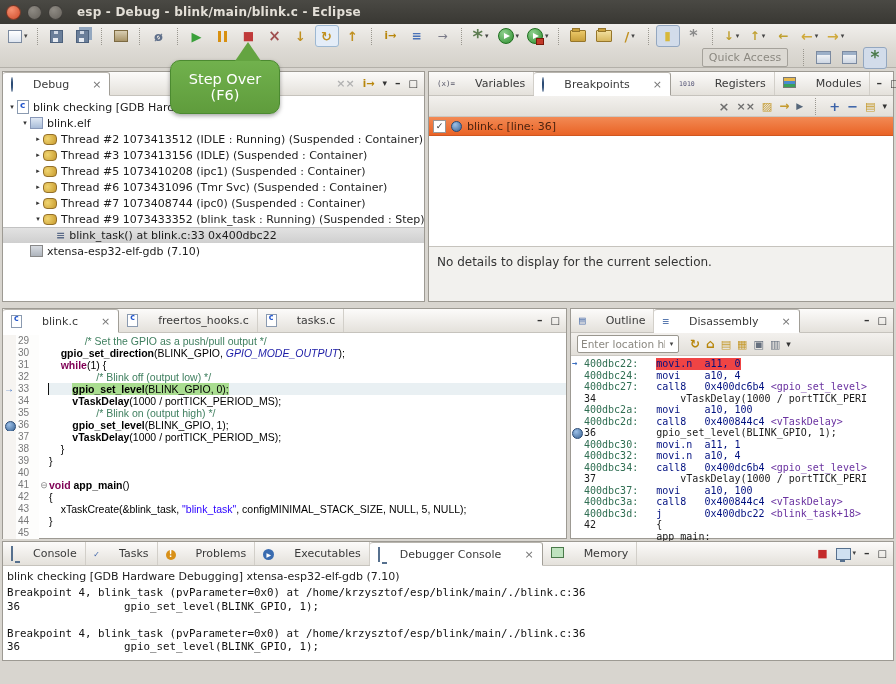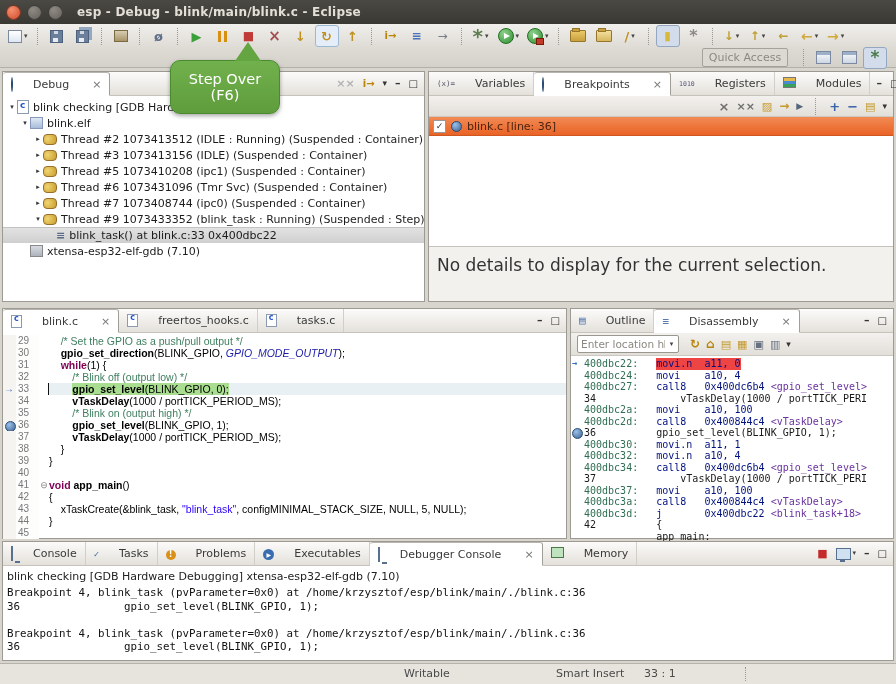--- a/index.html
+++ b/index.html
@@ -71,32 +71,32 @@
   .i-frame{color:#5a6a88;font-weight:bold;font-size:11px;line-height:1;}
   
   #bp-toolbar{height:20px;background:linear-gradient(#f3f1ee,#e2dfd9);border-bottom:1px solid #cbc8c2;
     display:flex;align-items:center;justify-content:flex-end;gap:7px;padding-right:6px;}
   .bprow{height:18px;background:linear-gradient(#f28a54,#e96326);border-bottom:1px solid #cf5620;
     display:flex;align-items:center;gap:5px;padding:0 4px;color:#4d2410;font-size:11px;}
   .i-check{width:11px;height:11px;background:#fff;border:1px solid #999;font-size:9px;color:#333;
     display:inline-flex;align-items:center;justify-content:center;line-height:1;}
   .i-bp{width:9px;height:9px;border-radius:50%;background:radial-gradient(circle at 35% 30%,#9cc0e8,#3a6494);border:1px solid #2a4a74;}
   #bp-details{position:absolute;left:0;right:0;bottom:0;height:55px;background:#f2f1ee;border-top:1px solid #c6c3bd;
-    font-size:17px;color:#333;padding:8px;box-sizing:border-box;}
+    font-size:12px;color:#333;padding:8px;box-sizing:border-box;}
   
   .cline{display:flex;height:12px;line-height:12px;font-family:Liberation Sans, sans-serif;
     font-size:10.5px;white-space:pre;}
   .lruler{width:13px;flex:none;position:relative;background:#f6f4f1;}
   .lnum{width:21px;flex:none;color:#787878;font-size:10px;padding-left:2px;background:#fdfdfc;}
   .lfold{width:10px;flex:none;color:#888;font-size:9px;text-align:center;}
   .lcode{flex:1;position:relative;}
   .cline.cur .lcode{background:#e9f0f3;}
   .iphl{background:#a9dd90;}
   .caret{border-left:1px solid #111;margin-left:-1px;}
-  .sp{color:#000;} .scm{color:#3f7f5f;} .skw{color:#7f0055;font-weight:bold;} .sfn{font-weight:bold;color:#000;}
+  .sp{color:#000;} .scm{color:#3f7f5f;margin-left:24px;} .skw{color:#7f0055;font-weight:bold;} .sfn{font-weight:bold;color:#000;}
   .smac{color:#1a1aa6;font-style:italic;} .sstr{color:#2a00ff;}
   #rangebar{position:absolute;left:2px;top:2px;width:6px;height:132px;background:#f2a184;border:1px solid #dd8862;border-radius:2px;box-sizing:border-box;}
   .mk-ip{position:absolute;left:1px;top:0px;color:#3a6ec0;font-size:10px;font-weight:bold;line-height:12px;}
   .mk-bp{position:absolute;left:2px;top:2px;}
   
   .drow{display:flex;height:11.5px;line-height:11.5px;font-family:"DejaVu Sans Mono","Liberation Mono",monospace;
     font-size:10px;white-space:pre;}
   .dg{width:13px;flex:none;position:relative;}
   .daddr{color:#2f6e52;}
   .dbody{color:#001080;}
@@ -531,25 +531,19 @@
       <div id="con-lines">
           <div class="kline">Breakpoint 4, blink_task (pvParameter=0x0) at /home/krzysztof/esp/blink/main/./blink.c:36</div>
           <div class="kline">36                gpio_set_level(BLINK_GPIO, 1);</div>
           <div class="kline"> </div>
           <div class="kline">Breakpoint 4, blink_task (pvParameter=0x0) at /home/krzysztof/esp/blink/main/./blink.c:36</div>
           <div class="kline">36                gpio_set_level(BLINK_GPIO, 1);</div>
         </div>
     </div>
   </div>
 
-  <div id="statusbar">
-    <span style="left:404px;">Writable</span>
-    <span style="left:556px;">Smart Insert</span>
-    <span style="left:644px;">33 : 1</span>
-    <div class="sbsep" style="left:745px;"></div>
-  </div>
 
   <div id="tooltip">
     <div>Step Over</div>
     <div>(F6)</div>
   </div>
 
 </div>
 
 </body></html>

